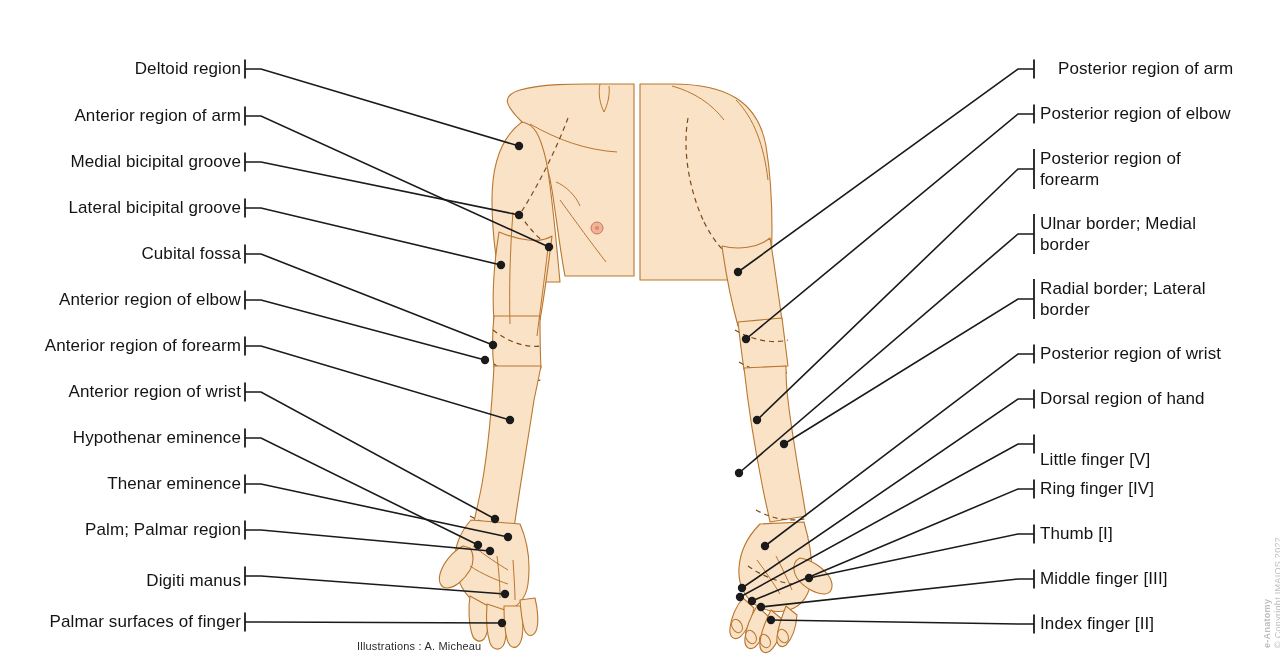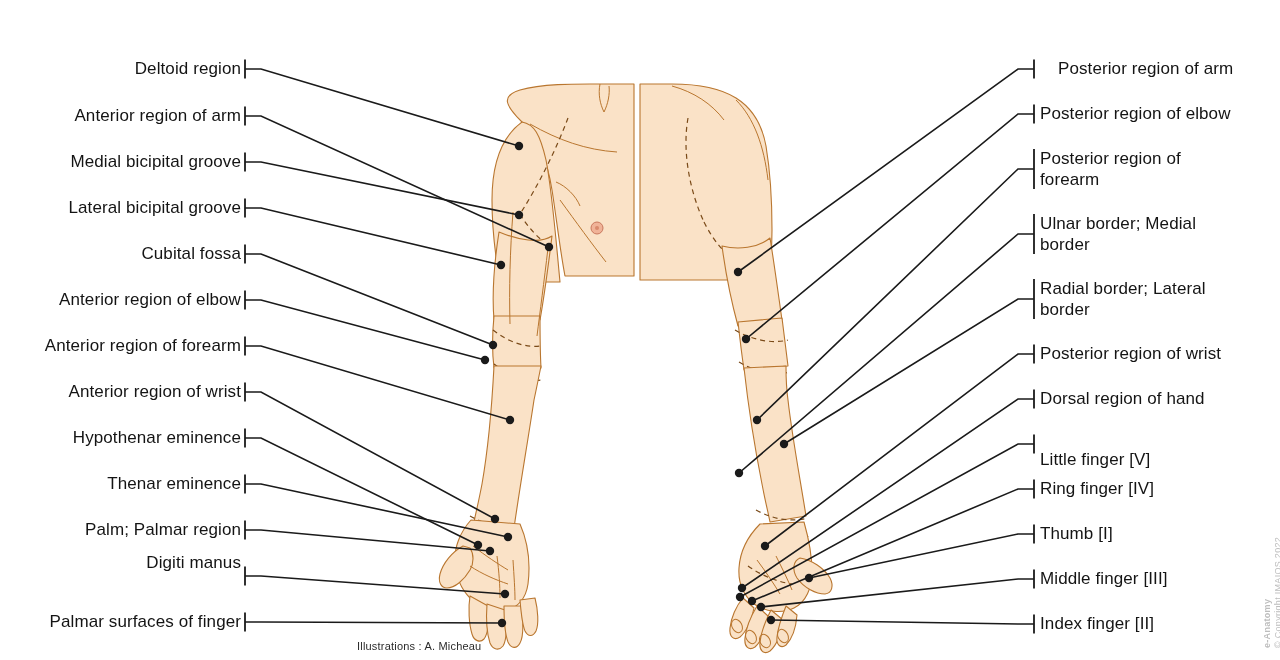--- a/index.html
+++ b/index.html
@@ -274,21 +274,21 @@
       <div class="lbl left" style="right: 1039px; top: 105px;"><span>Anterior region of arm</span></div>
       <div class="lbl left" style="right: 1039px; top: 151px;"><span>Medial bicipital groove</span></div>
       <div class="lbl left" style="right: 1039px; top: 197px;"><span>Lateral bicipital groove</span></div>
       <div class="lbl left" style="right: 1039px; top: 243px; margin-left: 28px;"><span>Cubital fossa</span></div>
       <div class="lbl left" style="right: 1039px; top: 289px;"><span>Anterior region of elbow</span></div>
       <div class="lbl left" style="right: 1039px; top: 335px;"><span>Anterior region of forearm</span></div>
       <div class="lbl left" style="right: 1039px; top: 381px;"><span>Anterior region of wrist</span></div>
       <div class="lbl left" style="right: 1039px; top: 427px;"><span>Hypothenar eminence</span></div>
       <div class="lbl left" style="right: 1039px; top: 473px;"><span>Thenar eminence</span></div>
       <div class="lbl left" style="right: 1039px; top: 519px;"><span>Palm; Palmar region</span></div>
-      <div class="lbl left" style="right: 1039px; top: 552px; margin-left: 34px;"><span>Digiti manus</span></div>
+      <div class="lbl left" style="right: 1039px; top: 570px; margin-left: 34px;"><span>Digiti manus</span></div>
       <div class="lbl left" style="right: 1039px; top: 611px;"><span>Palmar surfaces of finger</span></div>
     </div>
   <div id="right-labels">
       <div class="lbl right" style="left: 1040px; top: 58px; margin-left: 18px;"><span>Posterior region of arm</span></div>
       <div class="lbl right" style="left: 1040px; top: 103px;"><span>Posterior region of elbow</span></div>
       <div class="lbl right" style="left: 1040px; top: 148px;"><span>Posterior region of
 forearm</span></div>
       <div class="lbl right" style="left: 1040px; top: 213px;"><span>Ulnar border; Medial
 border</span></div>
       <div class="lbl right" style="left: 1040px; top: 278px;"><span>Radial border; Lateral

